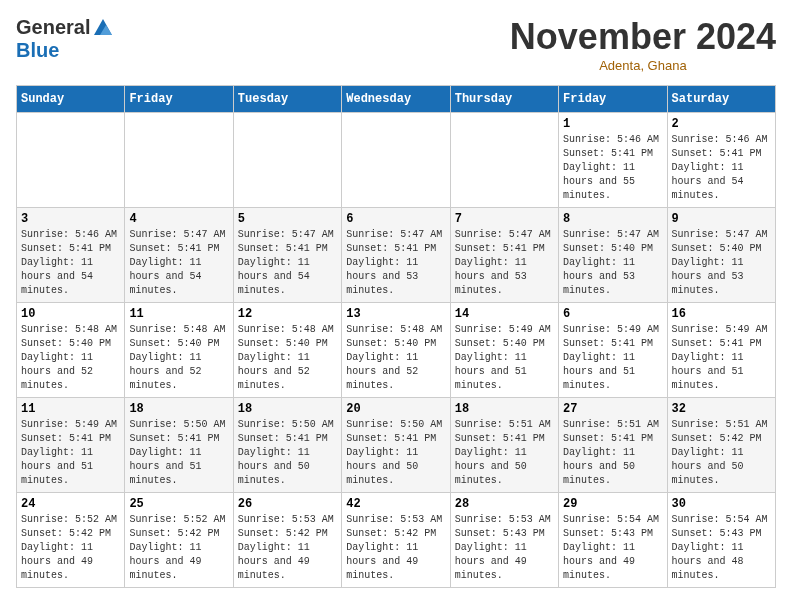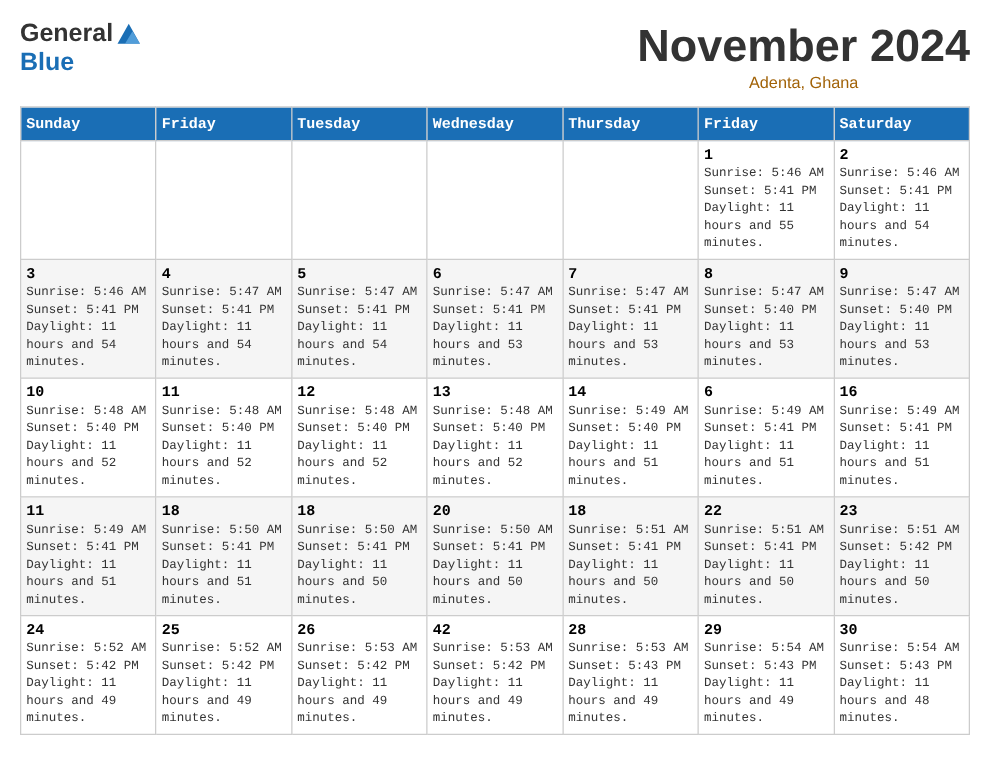--- a/index.html
+++ b/index.html
@@ -258,27 +258,27 @@
 Sunset: 5:41 PM
 Daylight: 11 hours and 50 minutes.</div>
         </td>
         <td>
           <span class="day-num">18</span>
           <div class="day-info" style="white-space: pre-line;">Sunrise: 5:51 AM
 Sunset: 5:41 PM
 Daylight: 11 hours and 50 minutes.</div>
         </td>
         <td>
-          <span class="day-num">22</span>
+          <span class="day-num">27</span>
           <div class="day-info" style="white-space: pre-line;">Sunrise: 5:51 AM
 Sunset: 5:41 PM
 Daylight: 11 hours and 50 minutes.</div>
         </td>
         <td>
-          <span class="day-num">23</span>
+          <span class="day-num">32</span>
           <div class="day-info" style="white-space: pre-line;">Sunrise: 5:51 AM
 Sunset: 5:42 PM
 Daylight: 11 hours and 50 minutes.</div>
         </td>
       </tr>
       <tr>
         <td>
           <span class="day-num">24</span>
           <div class="day-info" style="white-space: pre-line;">Sunrise: 5:52 AM
 Sunset: 5:42 PM

